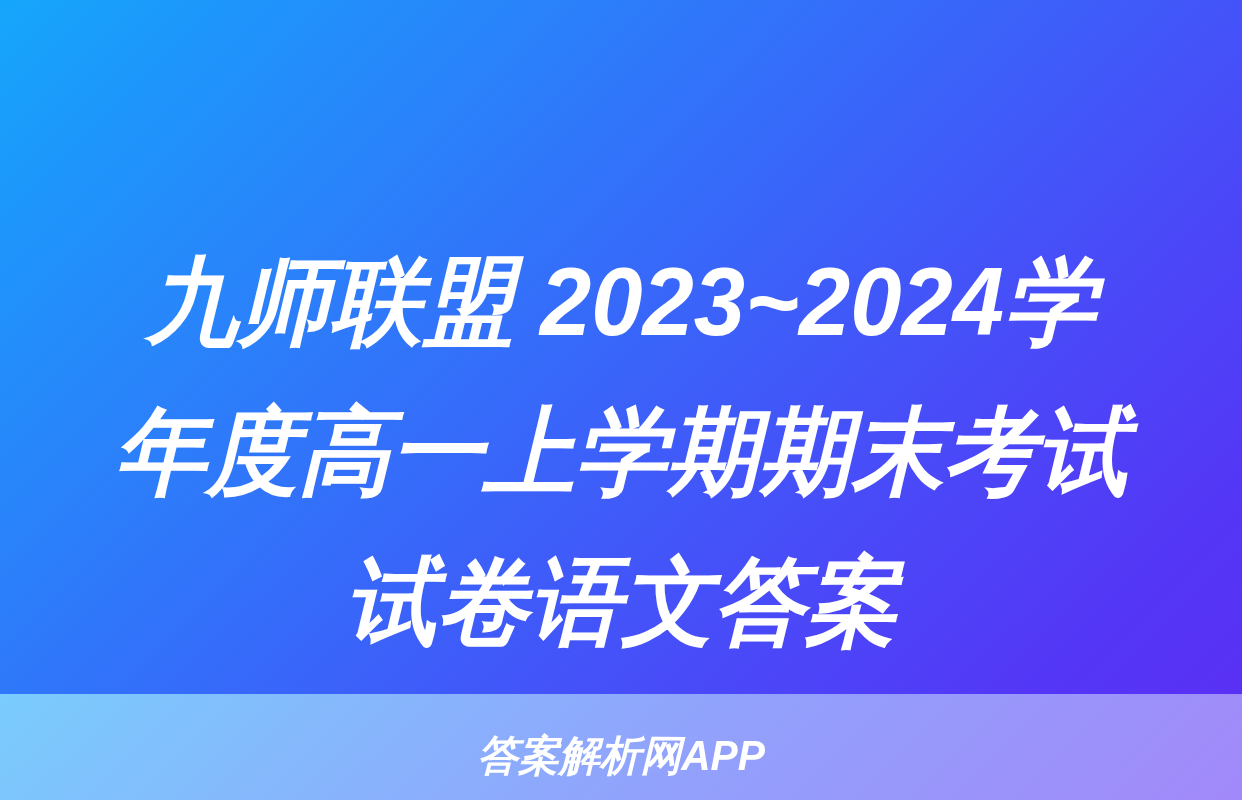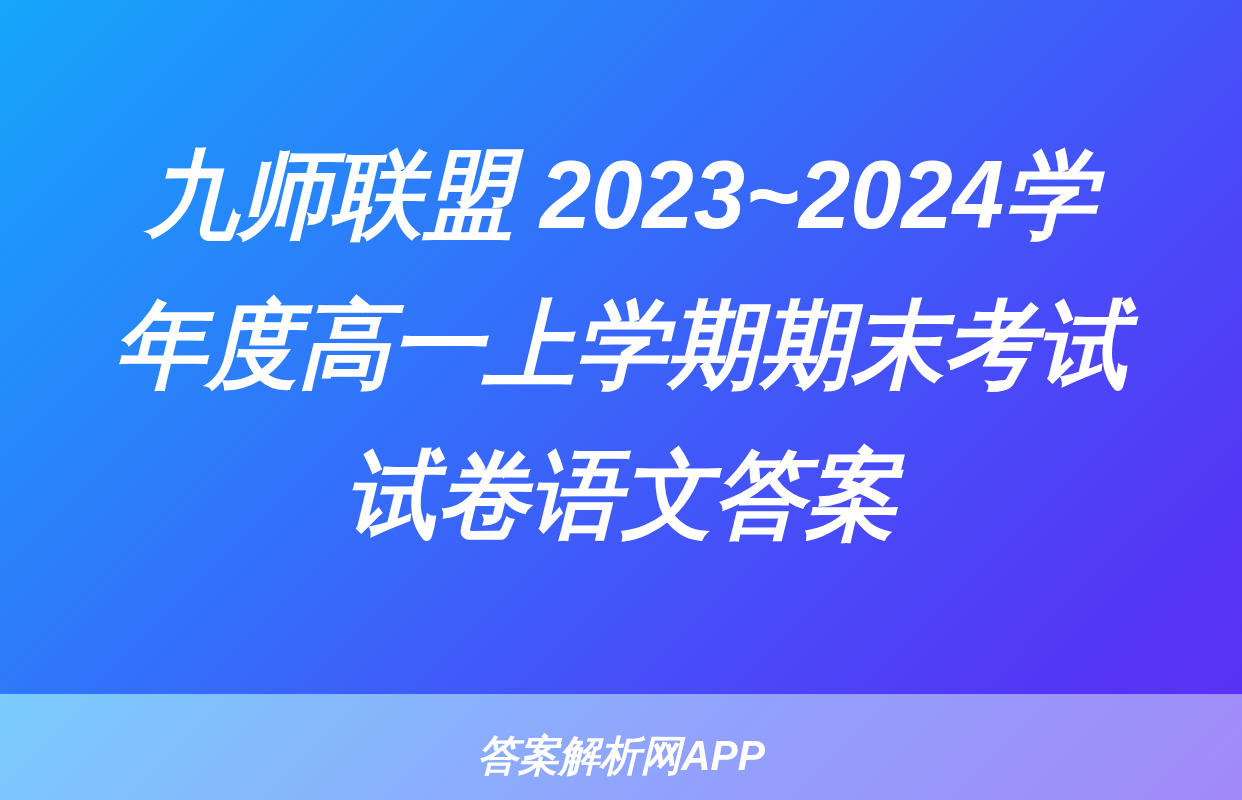--- a/index.html
+++ b/index.html
@@ -28,21 +28,21 @@
   
   .hero {
     position: absolute;
     left: 0;
     top: 0;
     width: 1242px;
     height: 677px;
     display: flex;
     flex-direction: column;
     align-items: center;
-    justify-content: center;
+    justify-content: flex-end;
     box-sizing: border-box;
     padding: 0 40px;
   }
 
   .hero-title {
     width: 1070px;
     margin: 0;
     color: #ffffff;
     font-size: 96px;
     line-height: 150px;

